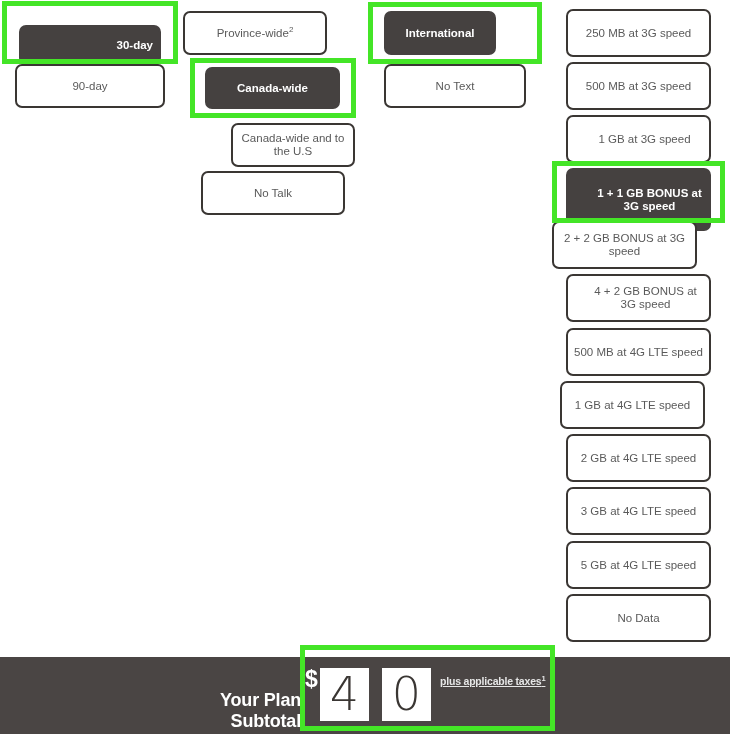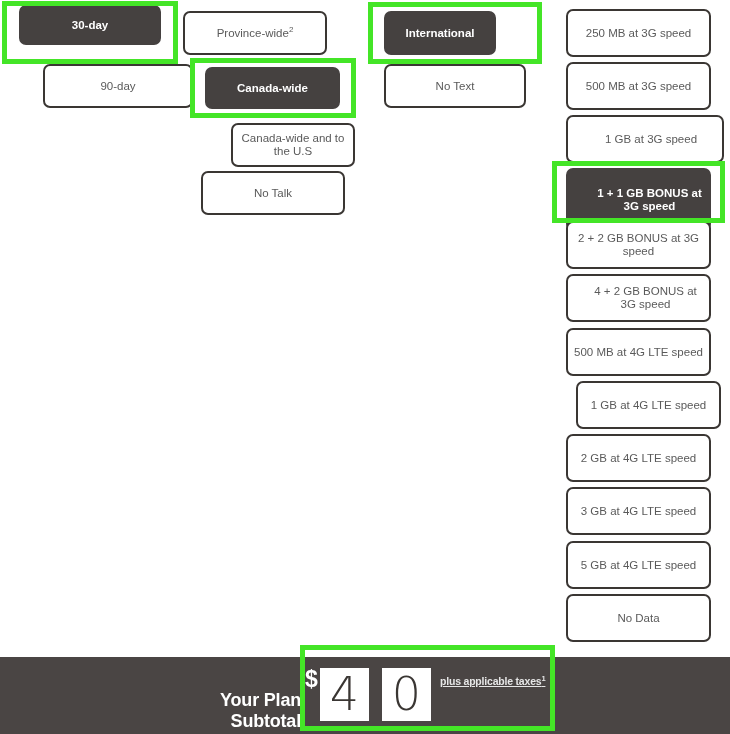--- a/index.html
+++ b/index.html
@@ -111,26 +111,26 @@
   }
   #taxes-note sup {
     font-size: 7.5px;
     vertical-align: super;
     line-height: 0;
   }
 </style>
 </head>
 <body>
 
-<div class="opt selected" style="left:19px; top:5px; width:142px; height:40px;">
+<div class="opt selected" style="left:19px; top:25px; width:142px; height:40px;justify-content:flex-end;">
   <span>30-day</span>
 </div>
 <div class="ring" style="left:2px; top:1px; width:176px; height:63px;"></div>
 
-<div class="opt" style="left:15px; top:64px; width:150px; height:44px;margin-left:28px;">
+<div class="opt" style="left:15px; top:64px; width:150px; height:44px;">
   <span>90-day</span>
 </div>
 
 <div class="opt" style="left:183px; top:11px; width:144px; height:44px;">
   <span><span>Province-wide</span><sup>2</sup></span>
 </div>
 
 <div class="opt selected" style="left:205px; top:67px; width:135px; height:42px;">
   <span>Canada-wide</span>
 </div>
@@ -154,42 +154,42 @@
 </div>
 
 <div class="opt" style="left:566px; top:9px; width:145px; height:48px;">
   <span>250 MB at 3G speed</span>
 </div>
 
 <div class="opt" style="left:566px; top:62px; width:145px; height:48px;">
   <span>500 MB at 3G speed</span>
 </div>
 
-<div class="opt" style="left:566px; top:115px; width:158px; height:48px;padding-left:18px;">
+<div class="opt" style="left:566px; top:115px; width:145px; height:48px;padding-left:18px;">
   <span>1 GB at 3G speed</span>
 </div>
 
 <div class="opt selected" style="left:566px; top:168px; width:145px; height:63px;padding-left:28px;">
   <span>1 + 1 GB BONUS at 3G speed</span>
 </div>
 <div class="ring" style="left:552px; top:161px; width:173px; height:62px;"></div>
 
-<div class="opt" style="left:566px; top:221px; width:145px; height:48px;">
+<div class="opt" style="left:552px; top:221px; width:145px; height:48px;">
   <span>2 + 2 GB BONUS at 3G speed</span>
 </div>
 
 <div class="opt" style="left:566px; top:274px; width:145px; height:48px;padding-left:20px;">
   <span>4 + 2 GB BONUS at 3G speed</span>
 </div>
 
 <div class="opt" style="left:566px; top:328px; width:145px; height:48px;">
   <span>500 MB at 4G LTE speed</span>
 </div>
 
-<div class="opt" style="left:576px; top:381px; width:145px; height:48px;">
+<div class="opt" style="left:560px; top:381px; width:145px; height:48px;">
   <span>1 GB at 4G LTE speed</span>
 </div>
 
 <div class="opt" style="left:566px; top:434px; width:145px; height:48px;">
   <span>2 GB at 4G LTE speed</span>
 </div>
 
 <div class="opt" style="left:566px; top:487px; width:145px; height:48px;">
   <span>3 GB at 4G LTE speed</span>
 </div>

